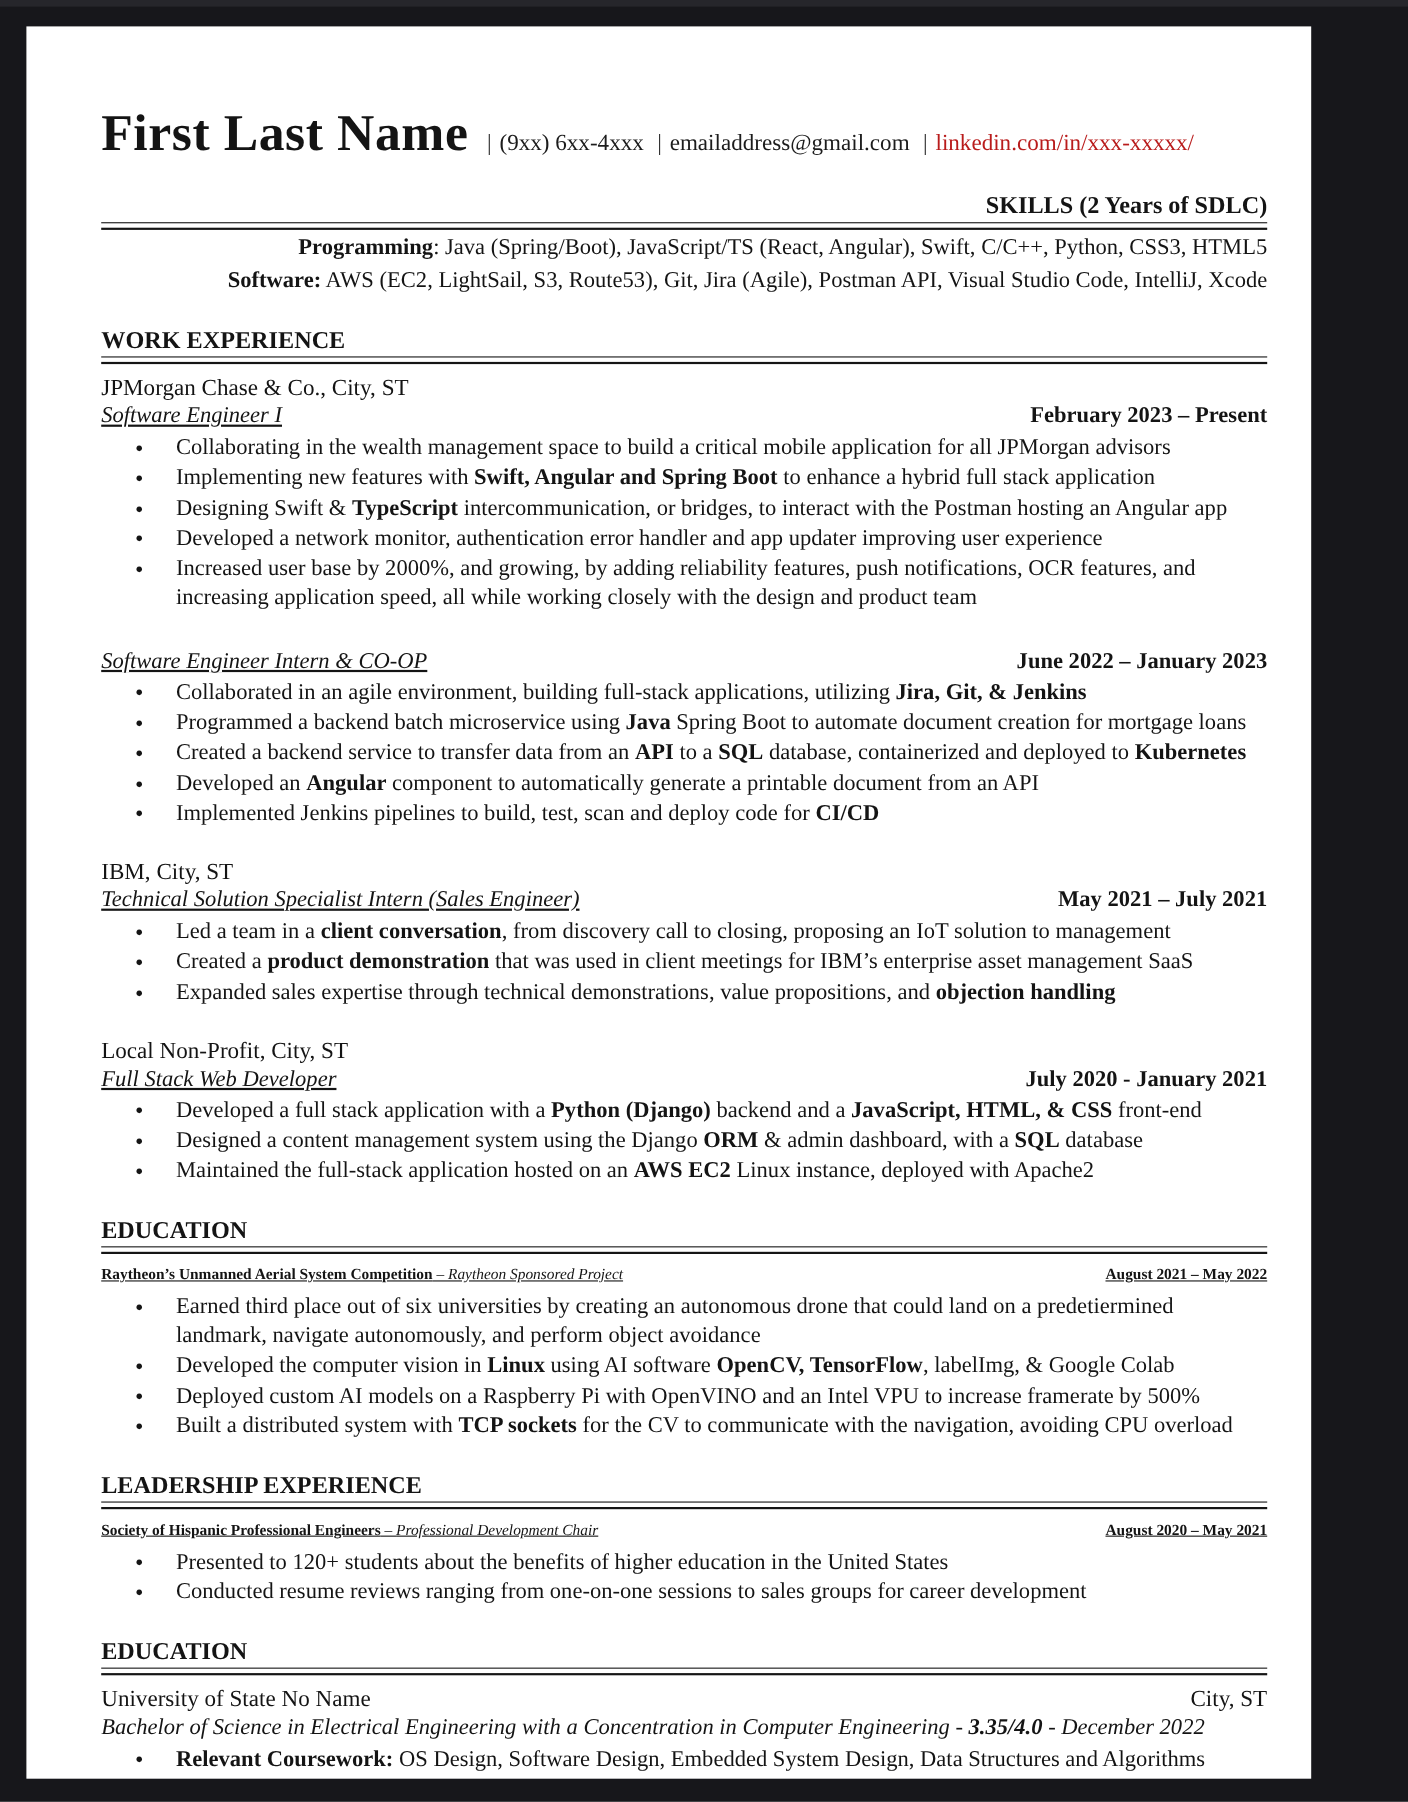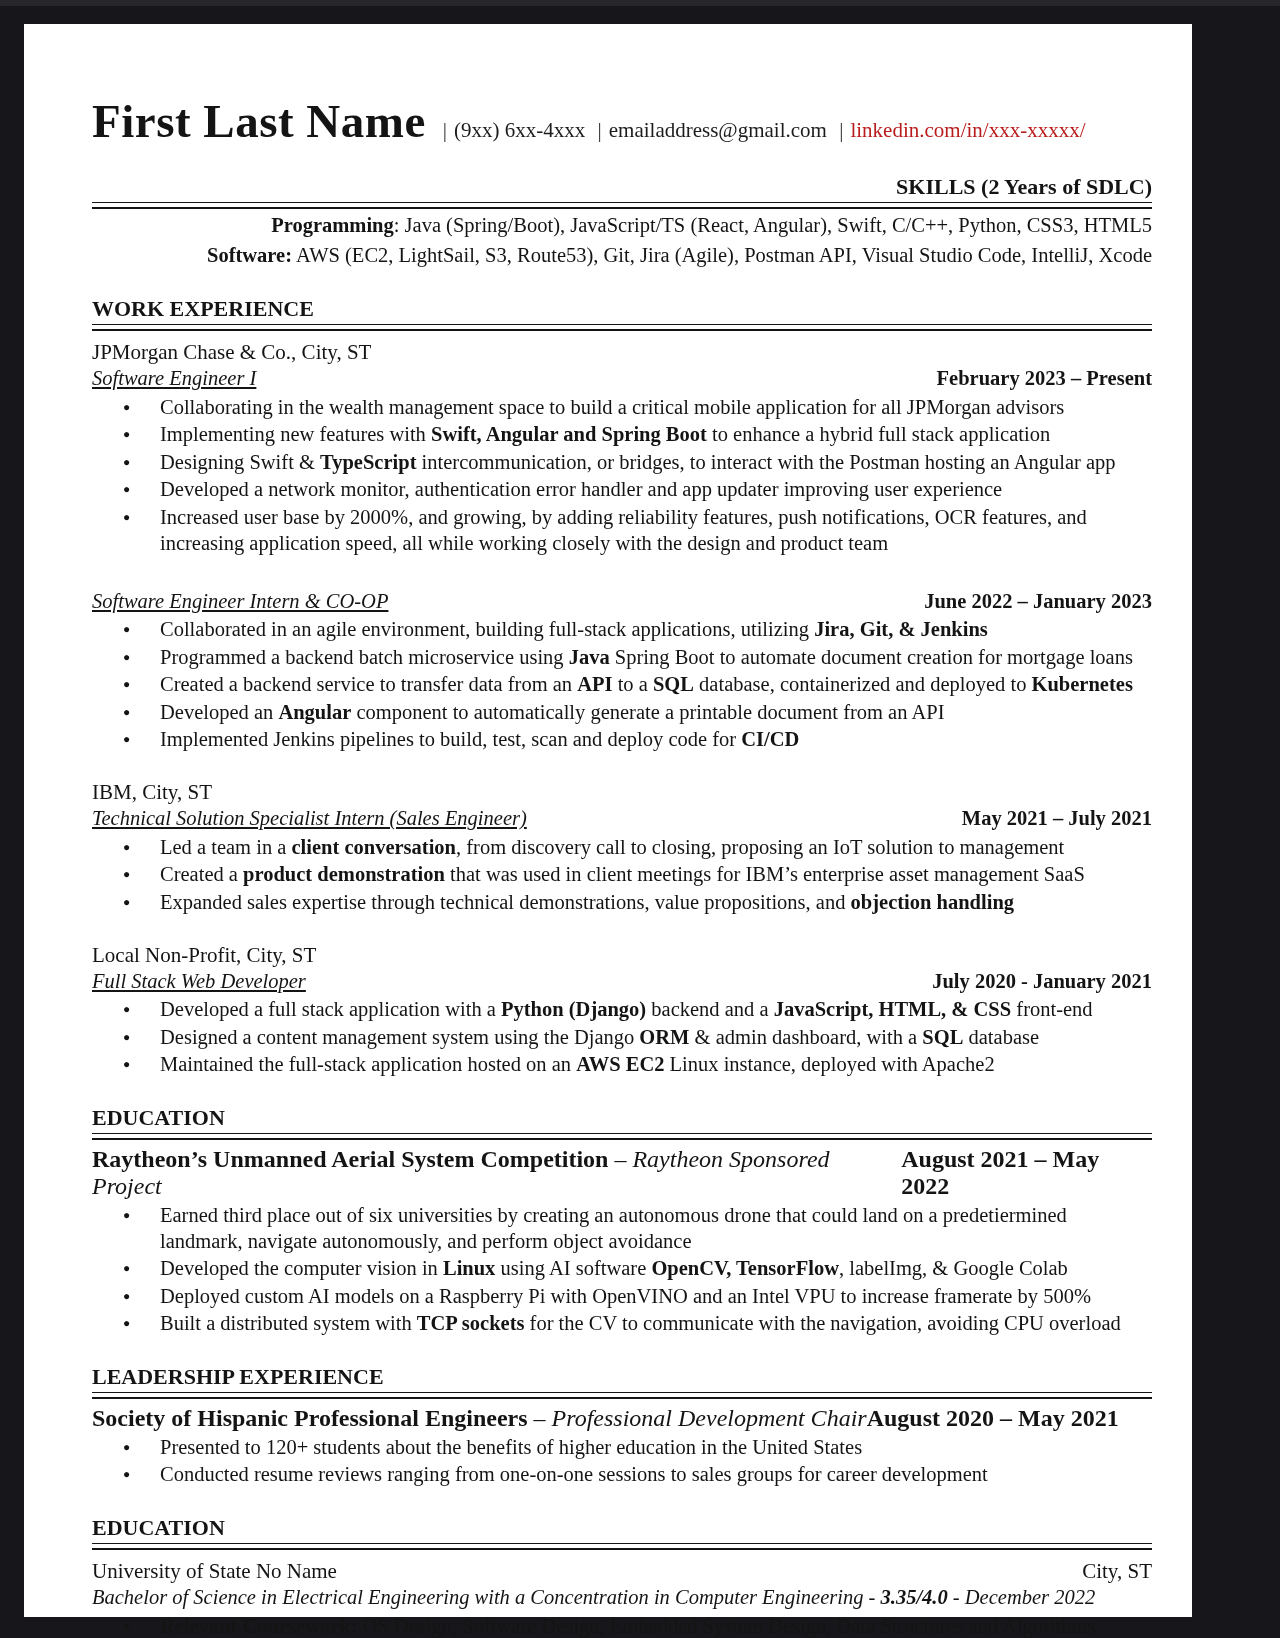--- a/index.html
+++ b/index.html
@@ -32,21 +32,21 @@
   .skill-line{font-size:20.5px;line-height:26.5px;margin-top:3px;}
   .skill-line:first-of-type{margin-top:6px;}
   
   .company-line{display:flex;justify-content:space-between;font-size:21px;font-weight:normal;line-height:26px;margin-top:8px;}
   .company-block + .company-block{margin-top:27px;}
   .role-line{display:flex;justify-content:space-between;font-size:20.5px;line-height:27px;}
   .role-title{font-style:italic;text-decoration:underline;}
   .role-dates{font-weight:bold;}
   .role-block + .role-block{margin-top:32px;}
   
-  .head-line{display:flex;font-size:24px;line-height:27px;margin-top:6px;}
+  .head-line{display:flex;justify-content:space-between;font-size:14px;line-height:27px;margin-top:6px;text-decoration:underline;}
   
   ul.blist{list-style:none;margin:0;padding:0;}
   ul.blist li{display:flex;font-size:20.5px;line-height:26px;margin-top:1.5px;}
   .dot{flex:0 0 68px;box-sizing:border-box;padding-left:31px;font-size:12px;line-height:26px;}
   .bt{flex:1 1 auto;}
   .sb{font-weight:bold;}
   .si{font-style:italic;}
   
   .degree-line{font-size:20.5px;line-height:27px;}
 </style>

